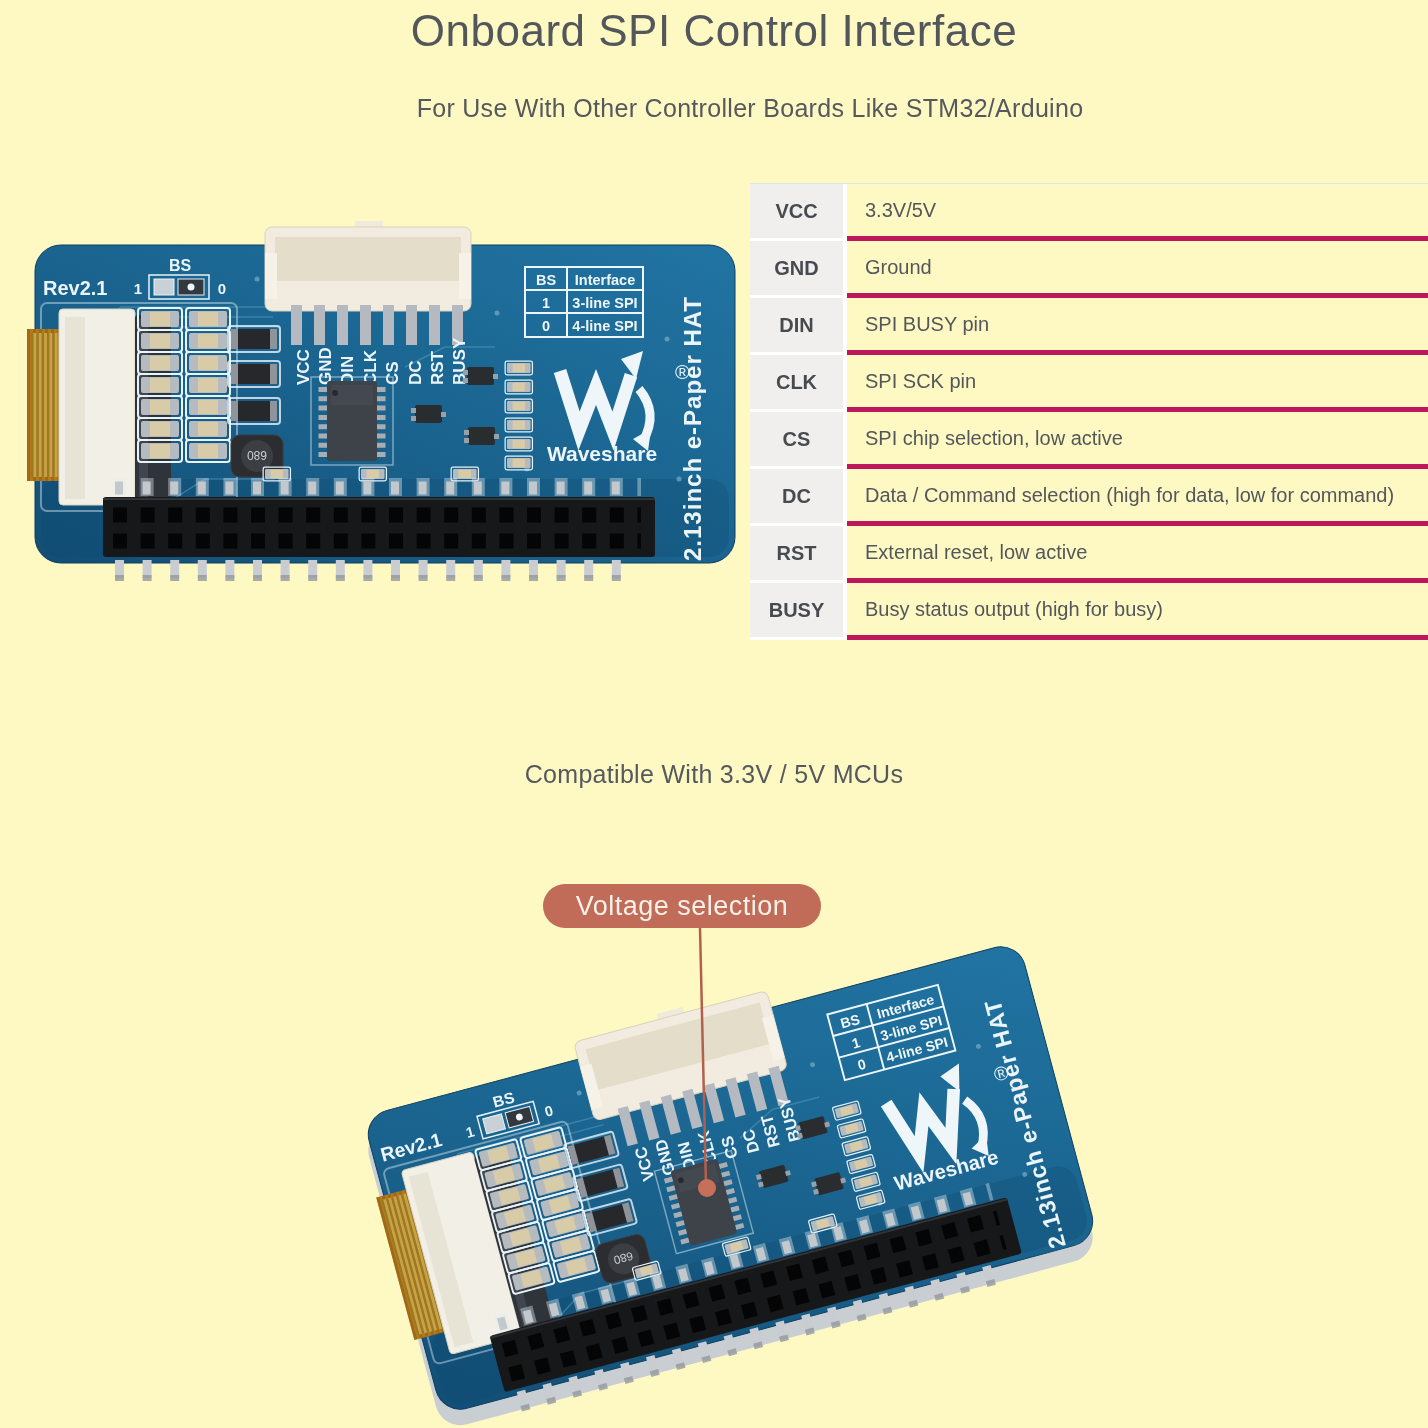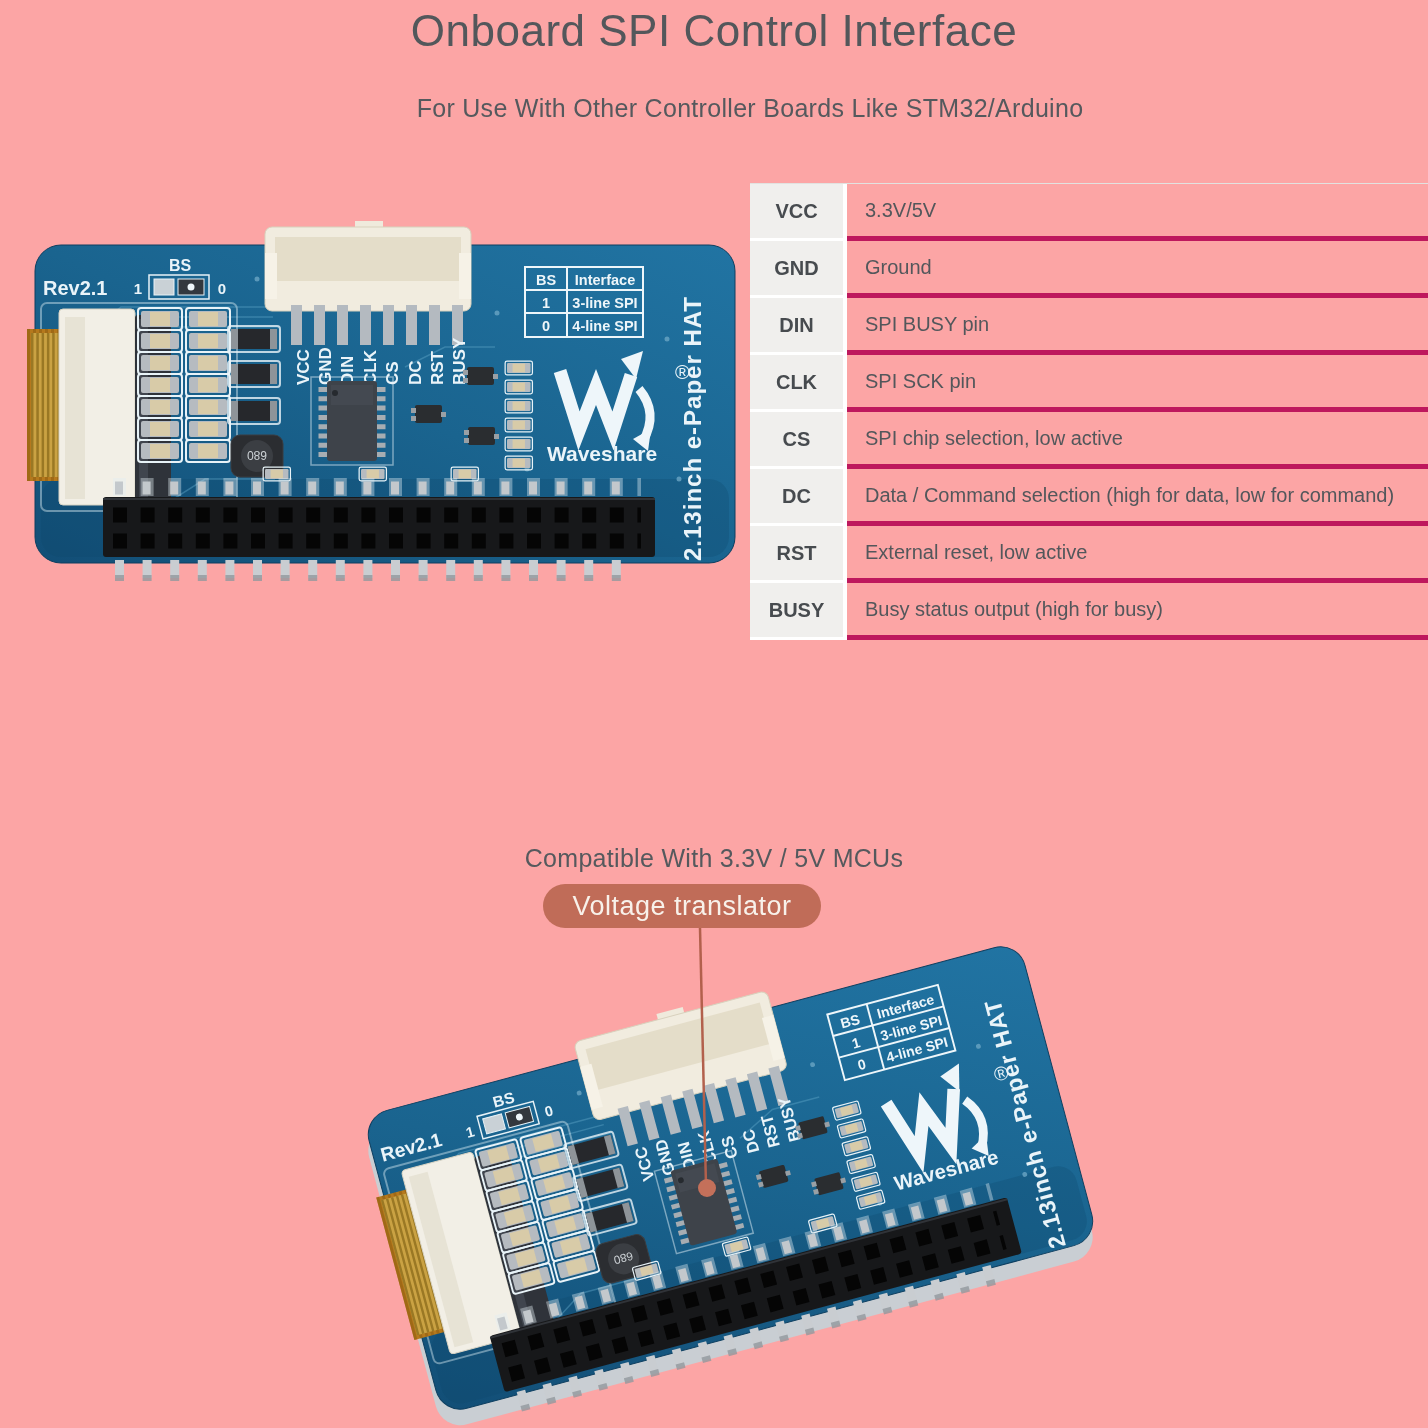--- a/index.html
+++ b/index.html
@@ -1,25 +1,25 @@
 <!DOCTYPE html>
 <html><head>
 <meta charset="utf-8">
 <style>
   html,body{margin:0;padding:0;}
   body{font-family:"Liberation Sans", sans-serif; background:#ffffff;}
-  .page{position:relative;width:1428px;height:1428px;background:#fca5a5;overflow:hidden;}
+  .page{position:relative;width:1428px;height:1428px;background:#fef9c3;overflow:hidden;}
   .sec-title{position:absolute;left:0;width:1428px;text-align:center;
     font-size:44px;font-weight:400;color:#53575b;letter-spacing:0.5px;}
   .sec-sub{position:absolute;left:0;width:1428px;text-align:center;
     font-size:25px;font-weight:400;color:#55595d;letter-spacing:0.3px;}
   #title-spi{top:6px;}
   #subtitle-spi{top:94px;padding-left:36px;}
   #title-voltage{top:712px;}
-  #subtitle-voltage{top:844px;}
+  #subtitle-voltage{top:760px;}
   .board-svg{position:absolute;}
   #board1{left:-5px;top:217px;}
   #board2{left:0px;top:850px;z-index:2;}
   
   .pin-table-wrap{position:absolute;left:750px;top:183px;width:678px;z-index:1;}
   table.pin-table{border-collapse:separate;border-spacing:0;width:100%;
     border-top:1px solid #e2e2e0;}
   table.pin-table td{height:50px;font-size:20px;}
   td.pin-cell{width:91px;background:#f0efed;border-bottom:3px solid #ffffff;
     border-right:4px solid #ffffff;text-align:center;font-weight:bold;color:#474b4f;}
@@ -269,15 +269,15 @@
 
   <svg id="board2" class="board-svg" width="1428" height="578" viewBox="0 850 1428 578">
     <rect x="10" y="28" width="700" height="318" rx="26" fill="#c9ced3" transform="translate(723,1196) scale(0.97) rotate(-15) translate(-352,-187)"></rect>
     <use href="#pcb" transform="translate(723,1180) scale(0.97) rotate(-15) translate(-352,-187)"></use>
     <g>
       <line x1="700" y1="928" x2="706" y2="1186" stroke="#b2604c" stroke-width="2.5"></line>
       <circle cx="707" cy="1188" r="9" fill="#c4705a"></circle>
     </g>
   </svg>
 
-  <div class="callout-pill">Voltage translator</div>
+  <div class="callout-pill">Voltage selection</div>
 
 </div>
 
 </body></html>

